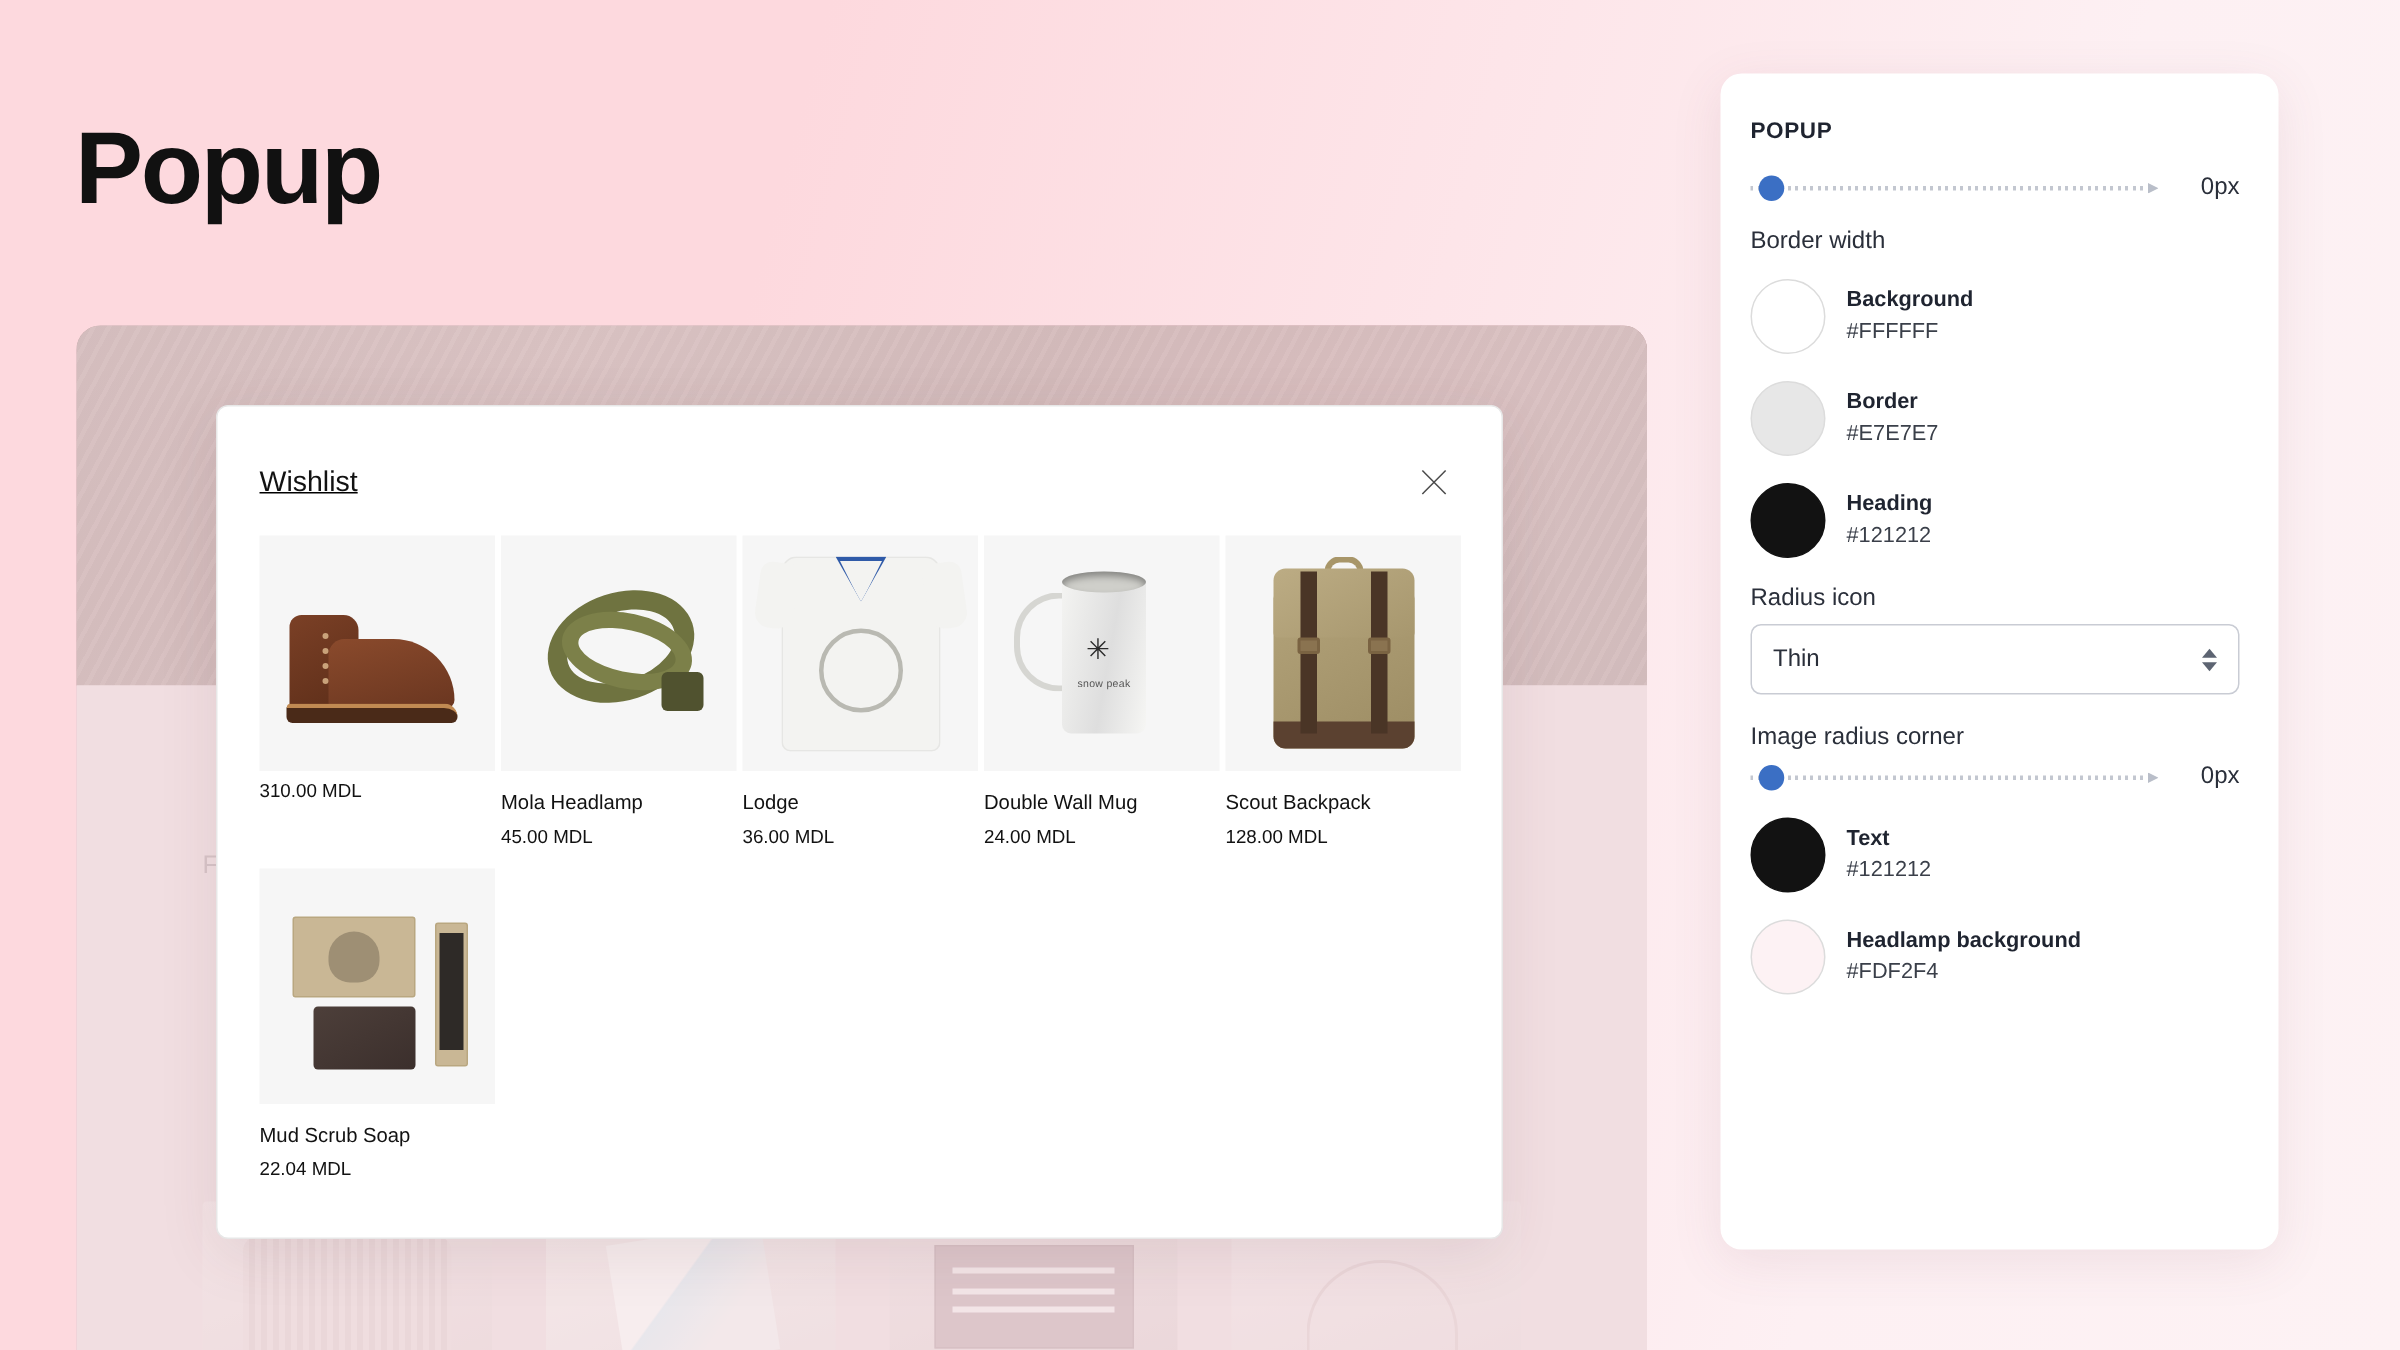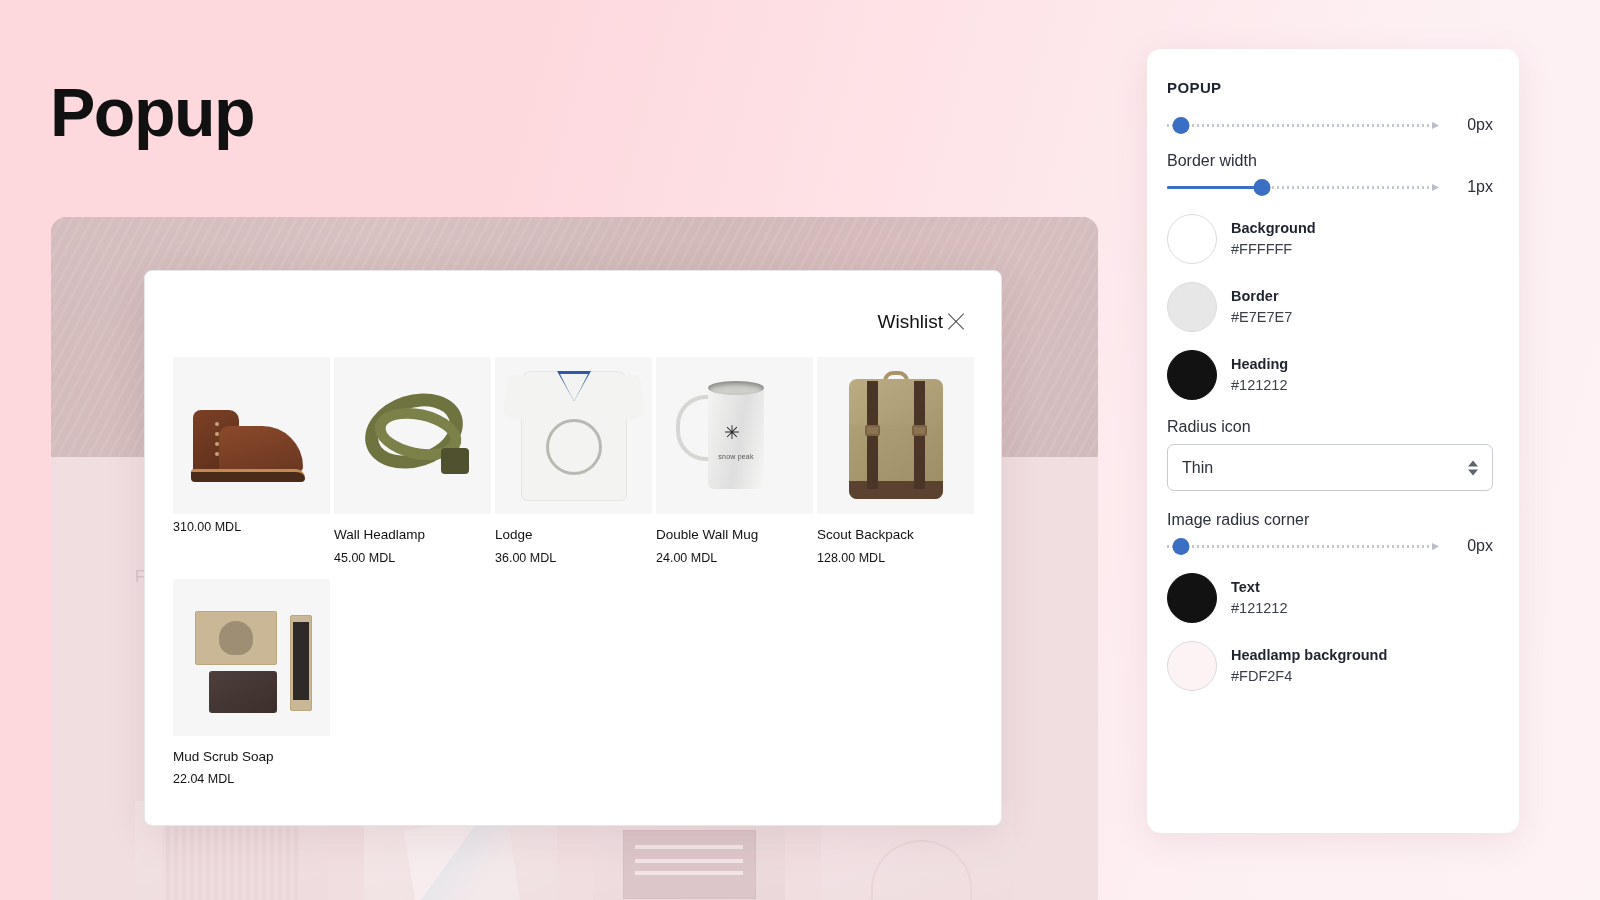--- a/index.html
+++ b/index.html
@@ -88,21 +88,21 @@
   
   .modal{
     position:absolute; left:144px; top:270px;
     width:858px; height:556px;
     background:#FFFFFF; border:1px solid #E7E7E7; border-radius:8px;
     box-shadow:0 10px 40px rgba(90,50,60,.10);
     overflow:hidden;
   }
   .modal-head{
     position:relative; padding:40px 32px 0 28px;
-    display:flex; align-items:flex-start; justify-content:flex-end;
+    display:flex; align-items:flex-start; justify-content:space-between;text-decoration:underline;
   }
   .modal-title{ font-size:19px; color:#121212; line-height:1.2; }
   .close-btn{
     width:26px; height:26px; position:relative; cursor:pointer;
     background:none; border:none; flex:none; margin-top:-2px;
   }
   .close-btn span{
     position:absolute; left:2px; top:12px; width:22px; height:1px;
     background:#4a4a4a; display:block;
   }
@@ -364,21 +364,21 @@
     </div>
 
     <div class="item">
       <div class="thumb">
         <div class="lamp">
           <div class="strap"></div>
             <div class="strap2"></div>
             <div class="box"></div>
         </div>
       </div>
-      <div class="item-name">Wall Headlamp</div>
+      <div class="item-name">Mola Headlamp</div>
       <div class="item-price">45.00 MDL</div>
     </div>
 
     <div class="item">
       <div class="thumb">
         <div class="tee">
           <div class="body"></div>
             <div class="sleeveL"></div>
             <div class="sleeveR"></div>
           <div class="neck"></div>
@@ -443,29 +443,20 @@
     <div class="slider">
       <div class="track-dots"></div>
       <div class="track-fill" style="width:0%"></div>
       <div class="track-cap"></div>
       <div class="thumb-dot" style="left:5%"></div>
     </div>
     <div class="slider-val">0px</div>
   </div>
 
   <div class="field-label">Border width</div>
-  <div class="slider-row">
-    <div class="slider">
-      <div class="track-dots"></div>
-      <div class="track-fill" style="width:35%"></div>
-      <div class="track-cap"></div>
-      <div class="thumb-dot" style="left:35%"></div>
-    </div>
-    <div class="slider-val">1px</div>
-  </div>
 
   <div class="swatch-row">
     <div class="swatch" style="background:#FFFFFF"></div>
     <div>
       <div class="swatch-name">Background</div>
       <div class="swatch-hex">#FFFFFF</div>
     </div>
   </div>
 
   <div class="swatch-row">

